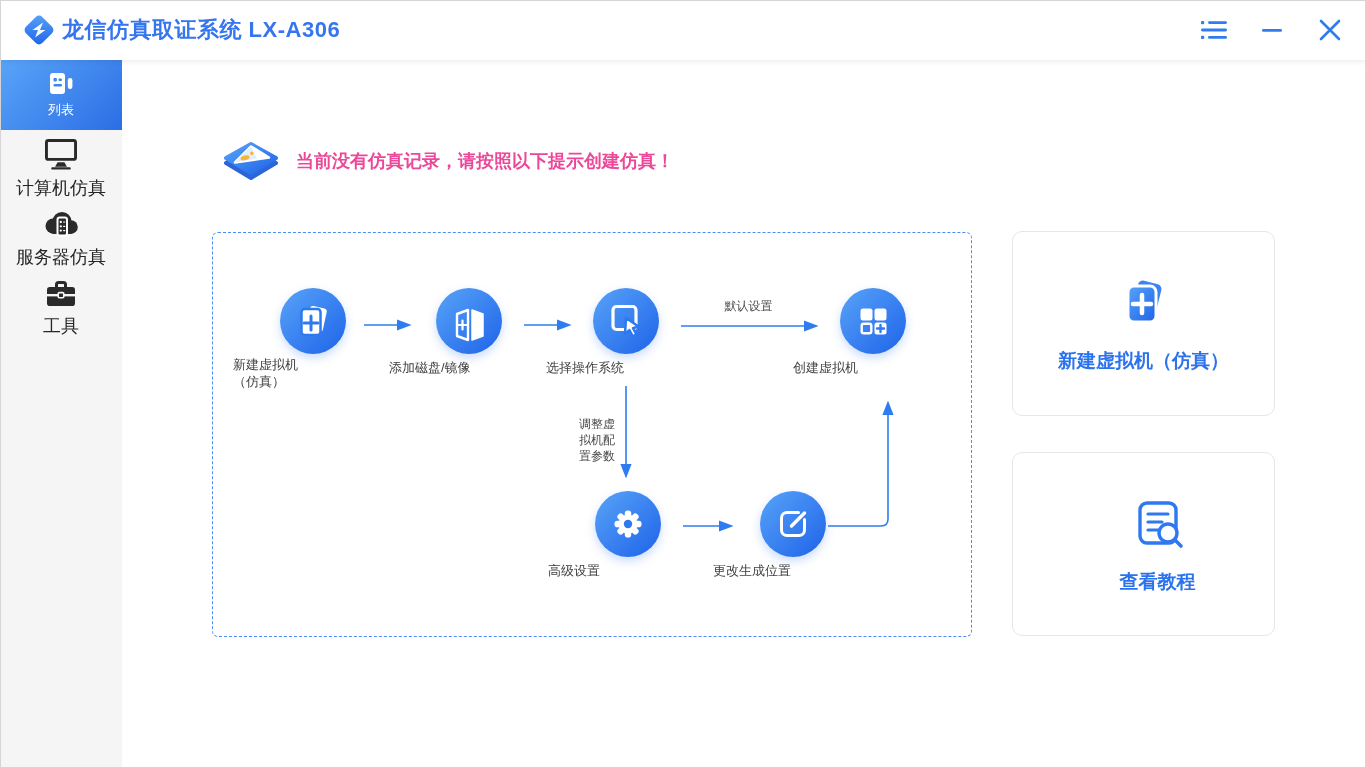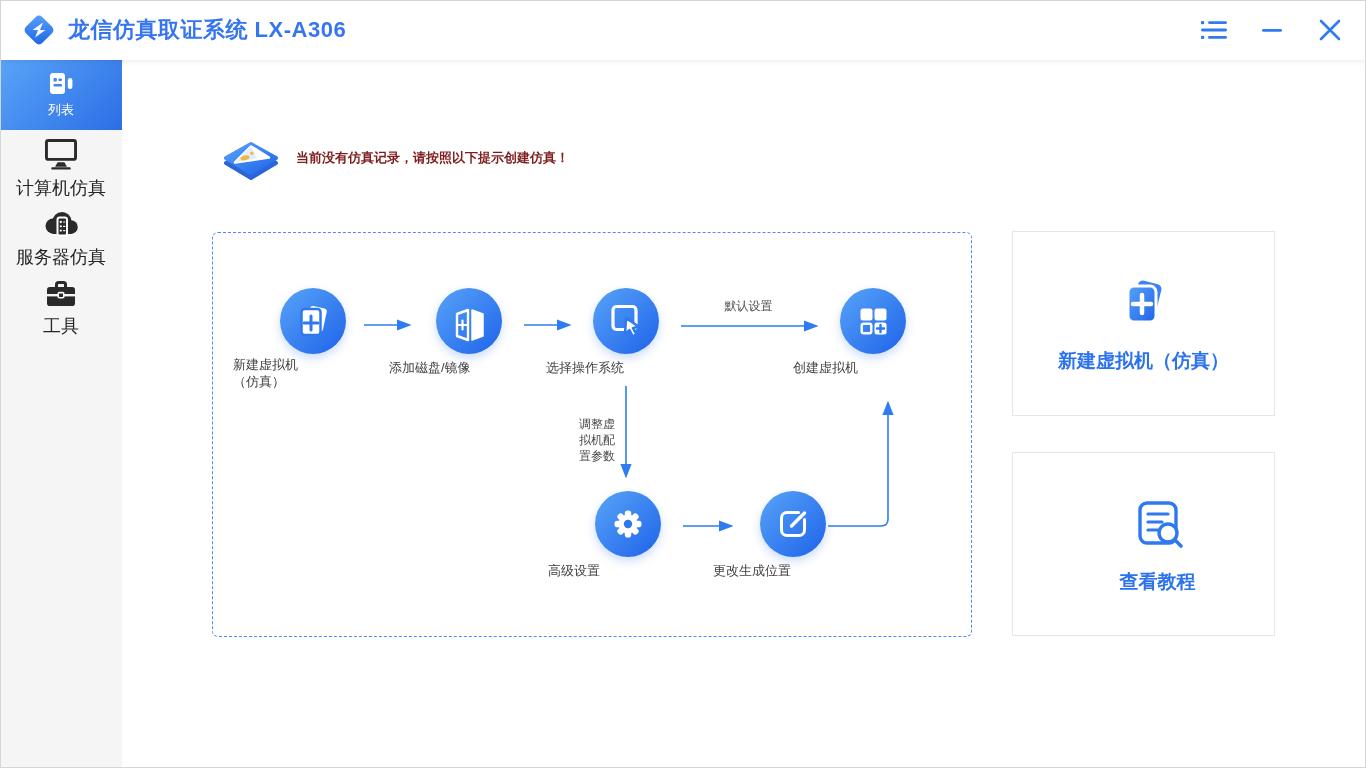--- a/index.html
+++ b/index.html
@@ -11,21 +11,21 @@
   }
   .frame { position:absolute; inset:0; border:1px solid #d5d5d5; pointer-events:none; z-index:60; }
 
   
   .titlebar {
     position:absolute; top:0; left:0; right:0; height:60px; background:#fff;
     box-shadow:0 2px 5px rgba(0,0,0,.07); z-index:10;
     display:flex; align-items:center;
   }
   .logo { margin-left:20px; width:38px; height:38px; flex:0 0 auto; }
-  .app-title { margin-left:10px; font-size:22px; font-weight:600; color:#3575F0; letter-spacing:.5px; }
+  .app-title { margin-left:4px; font-size:22px; font-weight:600; color:#3575F0; letter-spacing:.5px; }
   .win-controls { margin-left:auto; display:flex; align-items:center; gap:30px; padding-right:22px; }
   .win-btn { display:flex; align-items:center; justify-content:center; width:28px; height:28px; cursor:pointer; }
 
   
   .sidebar {
     position:absolute; top:60px; left:0; bottom:0; width:122px; background:#F5F5F6; z-index:5;
     display:flex; flex-direction:column;
   }
   .side-item {
     display:flex; flex-direction:column; align-items:center; justify-content:center;
@@ -35,21 +35,21 @@
     height:70px; margin-top:0;
     background:linear-gradient(135deg,#5AA4F8,#2B6EE5); color:#fff;text-align:right;
   }
   .side-item.active .side-label { font-size:13px; color:#fff; margin-top:3px; }
   .side-item.plain { height:62px; margin-top:8px; }
   .side-label { font-size:18px; margin-top:6px; }
 
   
   .banner-icon { position:absolute; left:221px; top:131px; width:60px; height:52px; }
   .banner-text {
-    position:absolute; left:296px; top:149px; font-size:13px; font-weight:700; color:#7f1d1d;
+    position:absolute; left:296px; top:149px; font-size:18px; font-weight:700; color:#ec4899;
   }
 
   
   .flow-area {
     position:absolute; left:212px; top:232px; width:760px; height:405px;
     border:1px dashed #4C8CF5; border-radius:6px;
   }
   .flow-svg { position:absolute; inset:0; }
   .node {
     position:absolute; width:66px; height:66px; border-radius:50%;
@@ -62,21 +62,21 @@
   }
   .edge-label {
     position:absolute; font-size:12px; color:#4a4a4a;
   }
   .edge-label.center { text-align:center; }
   .adjust-label { line-height:16px; }
 
   
   .card {
     position:absolute; left:1012px; width:263px; background:#fff;
-    border:1px solid #E6E6E6; border-radius:0; cursor:pointer;
+    border:1px solid #E6E6E6; border-radius:10px; cursor:pointer;
     display:flex; flex-direction:column; align-items:center; justify-content:center;
   }
   .card-1 { top:231px; height:185px; }
   .card-2 { top:452px; height:184px;padding-left:28px; }
   .card-label { margin-top:16px; font-size:19px; font-weight:700; color:#2B72EE; }
 </style>
 </head>
 <body>
 
 <svg width="0" height="0" style="position:absolute" aria-hidden="true">

